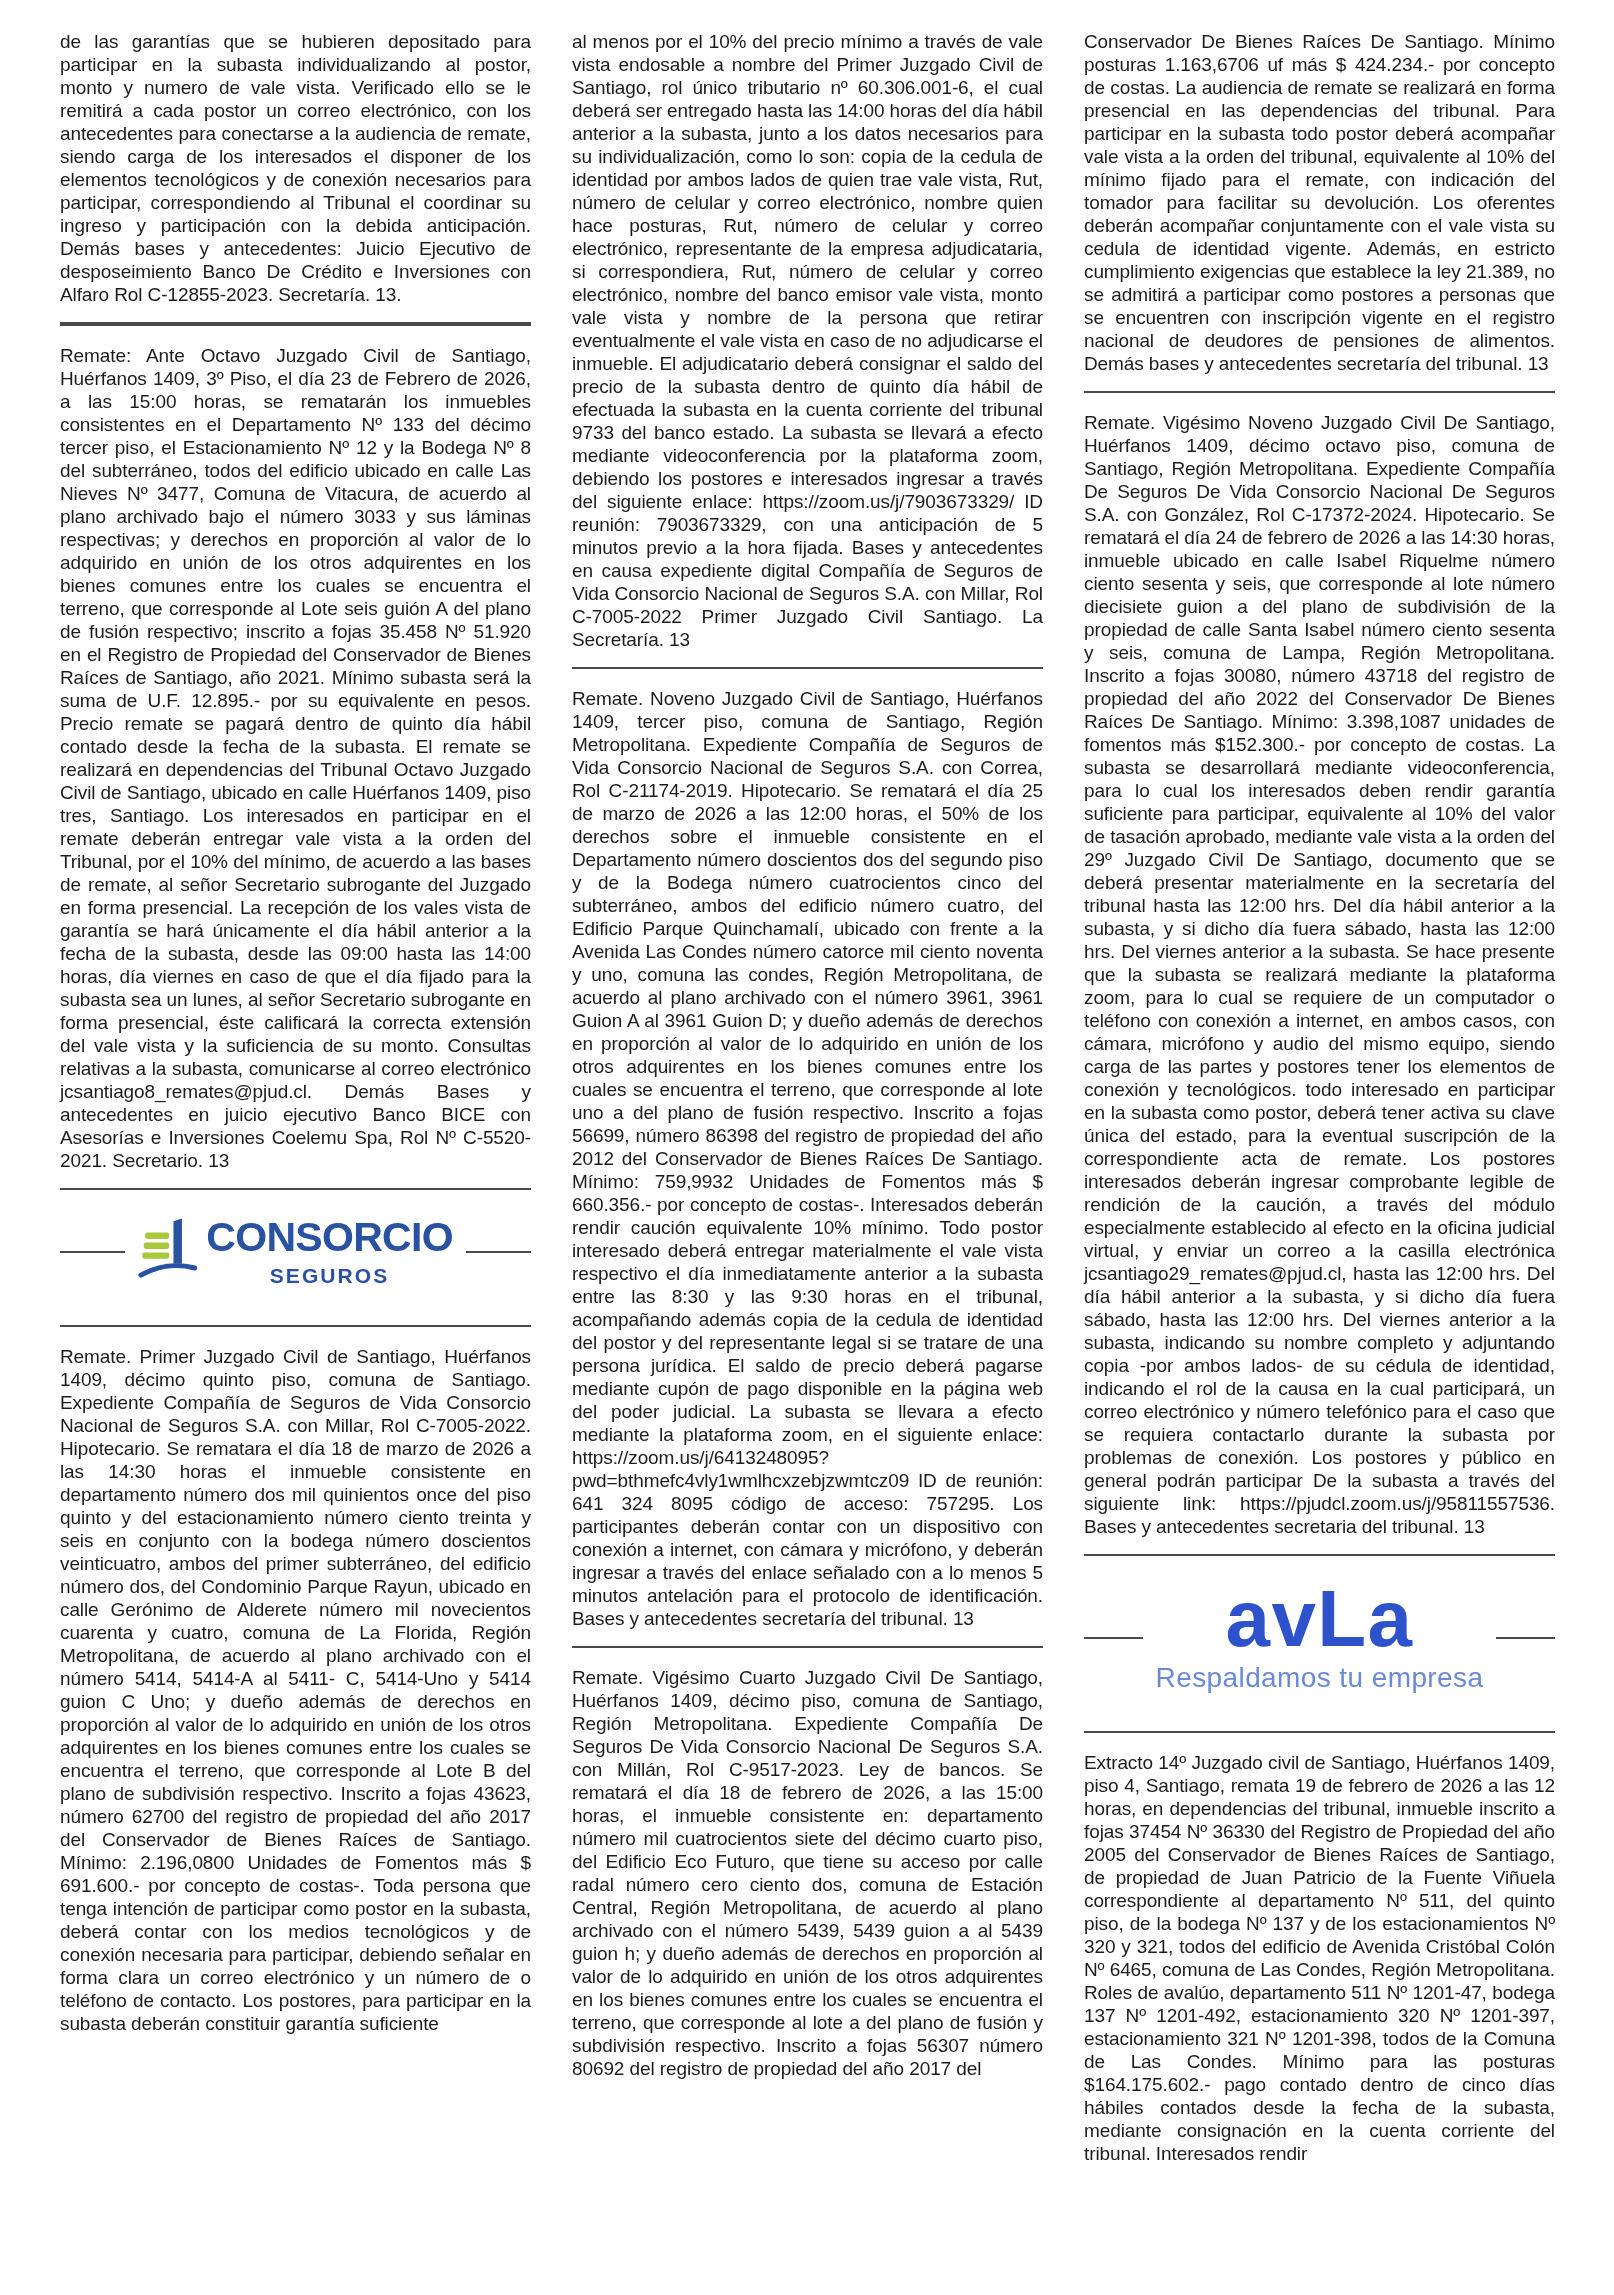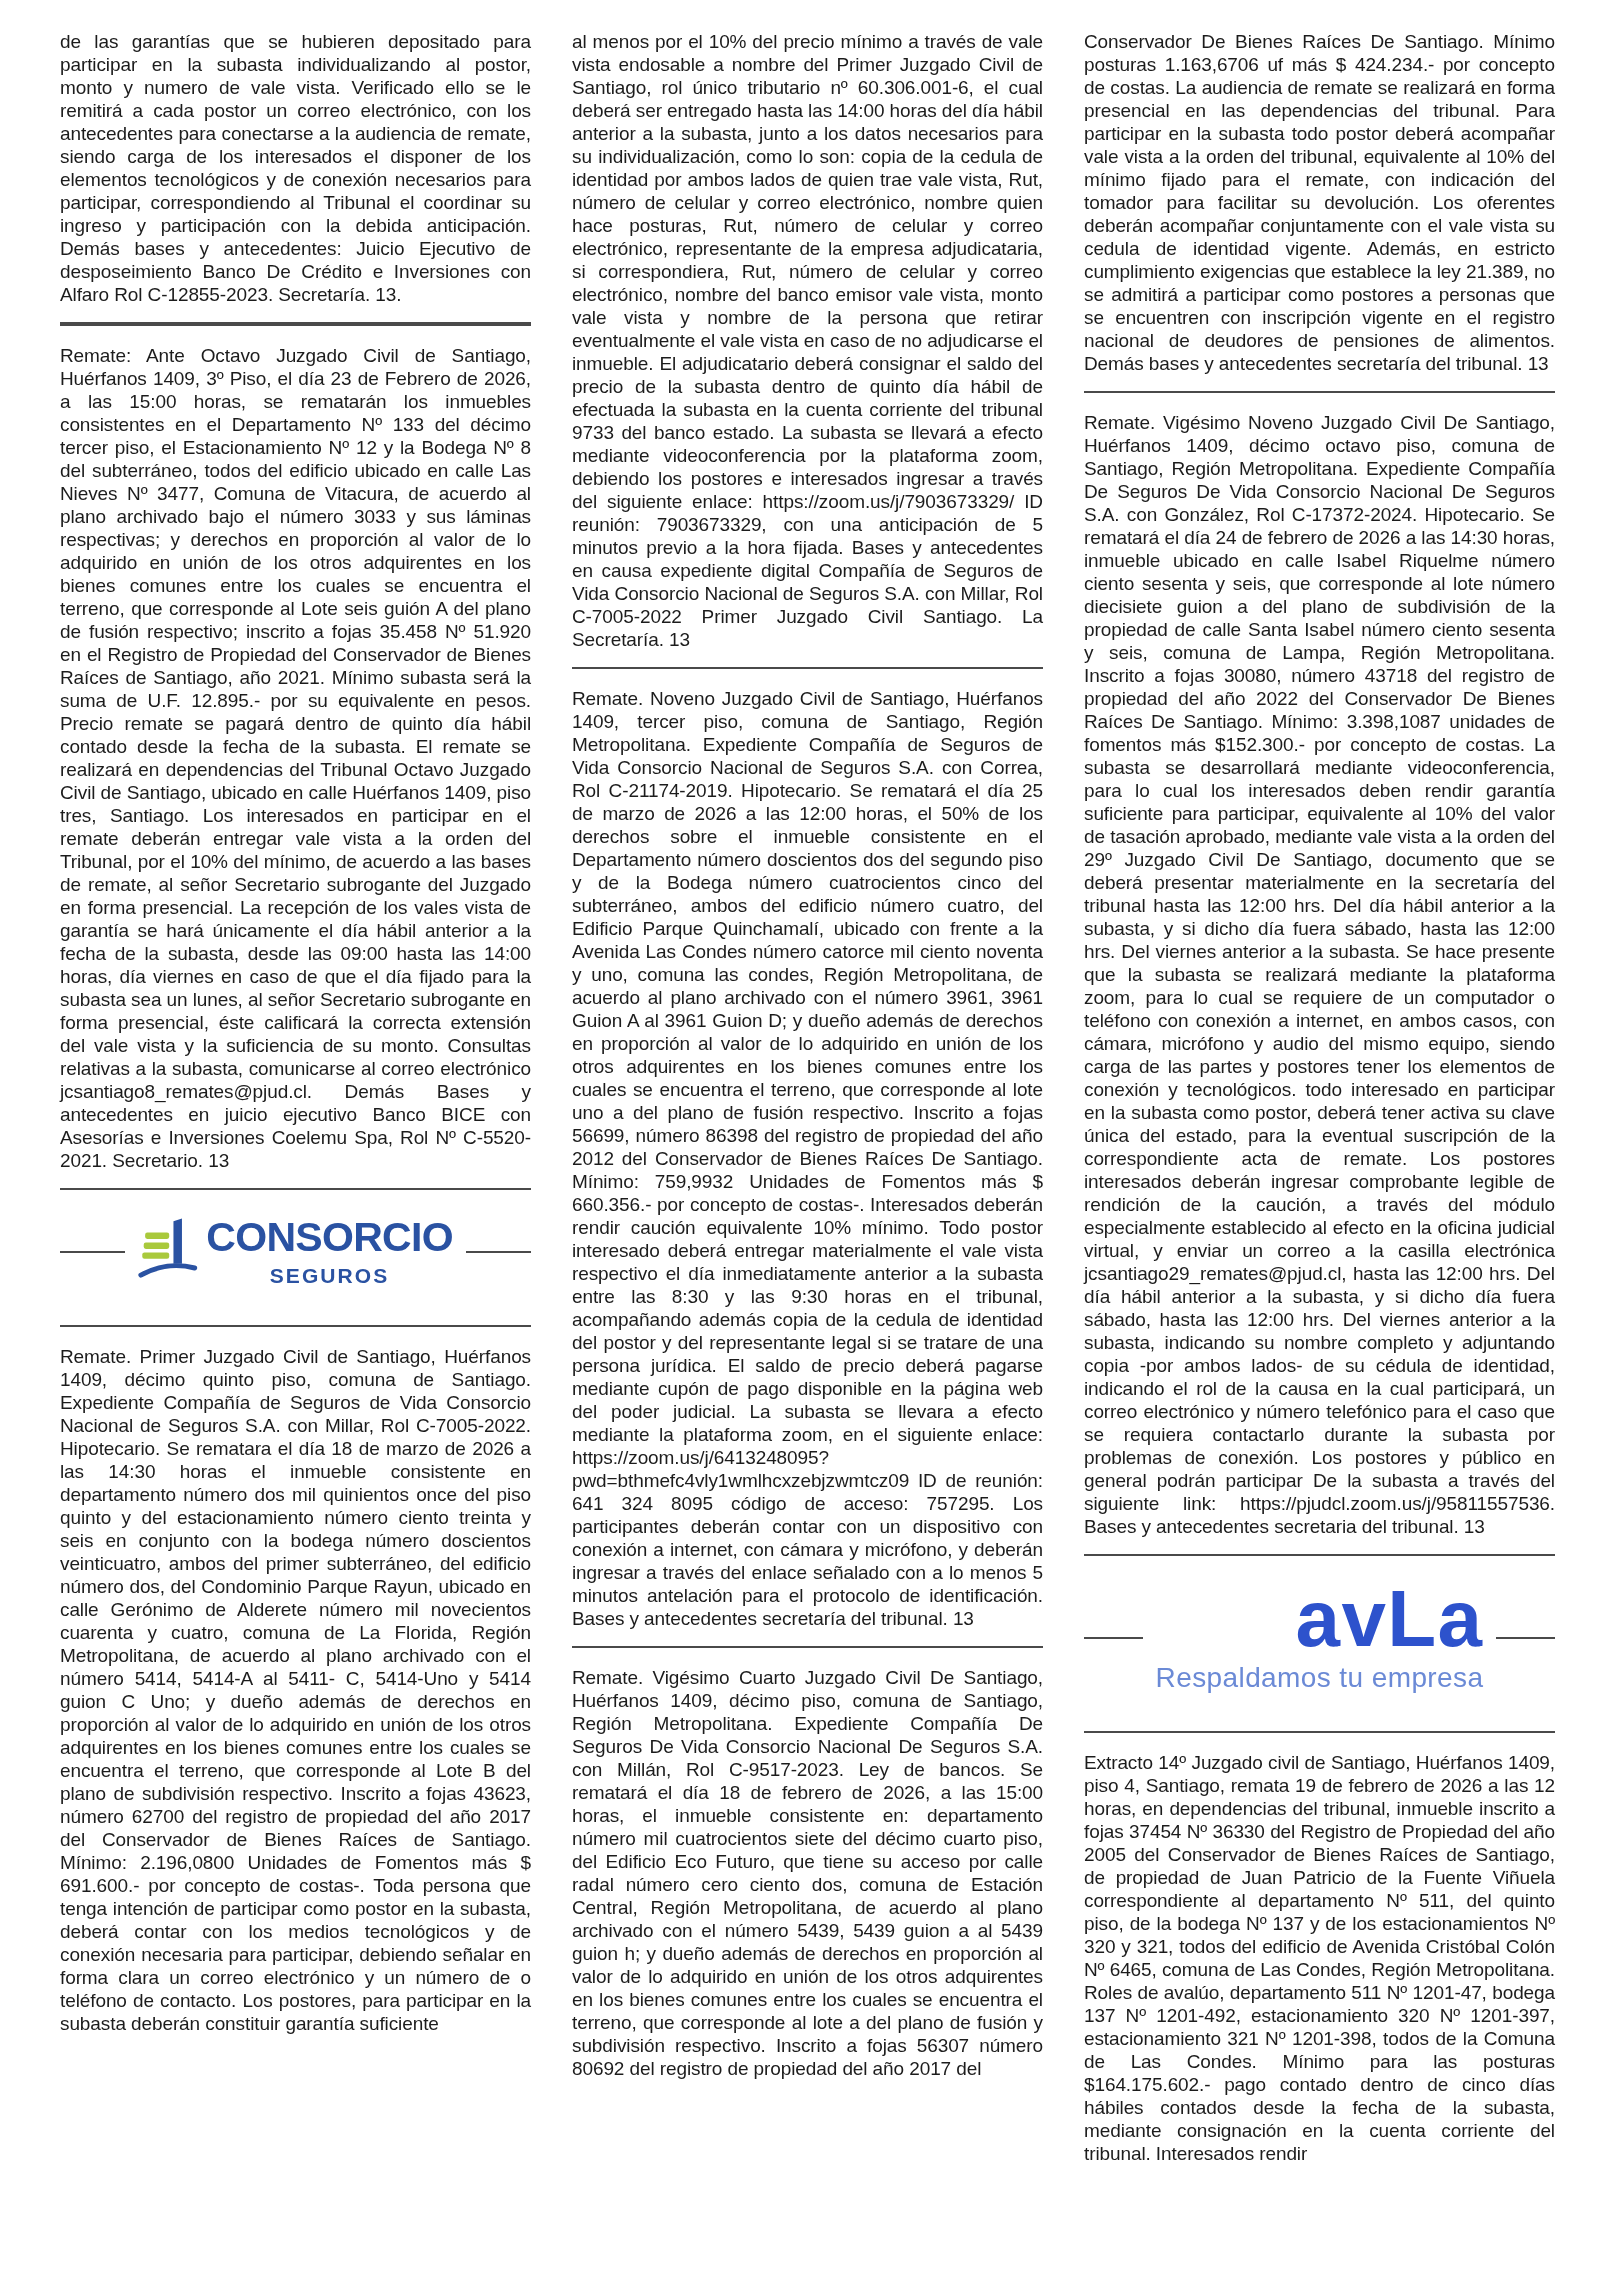--- a/index.html
+++ b/index.html
@@ -29,21 +29,21 @@
   .bice-wrap{display:flex;align-items:center;}
   .bice-bars{margin-right:10px;display:block;}
   .bice-text{font-weight:800;font-size:44px;letter-spacing:-0.7px;color:#15356b;line-height:1;}
   
   .cons-wrap{display:flex;align-items:flex-start;}
   .cons-icon{margin-right:7.1px;display:block;}
   .cons-texts{display:flex;flex-direction:column;align-items:center;}
   .cons-name{font-weight:800;font-size:41px;letter-spacing:-0.7px;color:#2a52a2;line-height:1;}
   .cons-sub{font-weight:700;font-size:21px;letter-spacing:2.1px;color:#2a52a2;margin-top:5.7px;}
   
-  .avla-wrap{display:flex;flex-direction:column;align-items:flex-end;}
+  .avla-wrap{display:flex;flex-direction:column;align-items:center;}
   .avla-name{font-weight:800;font-size:80px;line-height:0.9;color:#2d52cc;letter-spacing:1.4px;}
   .avla-tag{font-size:28px;color:#6b8ad6;margin-top:7.1px;letter-spacing:0.4px;}
   .mt{margin-top:18.5px;}
 </style>
 </head>
 <body>
 
 <div class="page">
 
   <div class="col">

